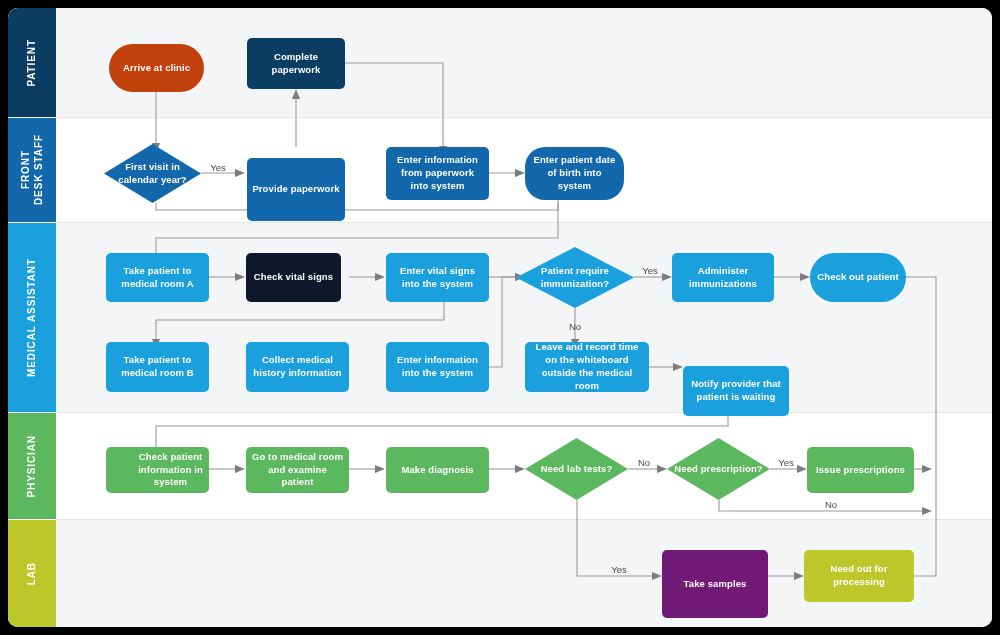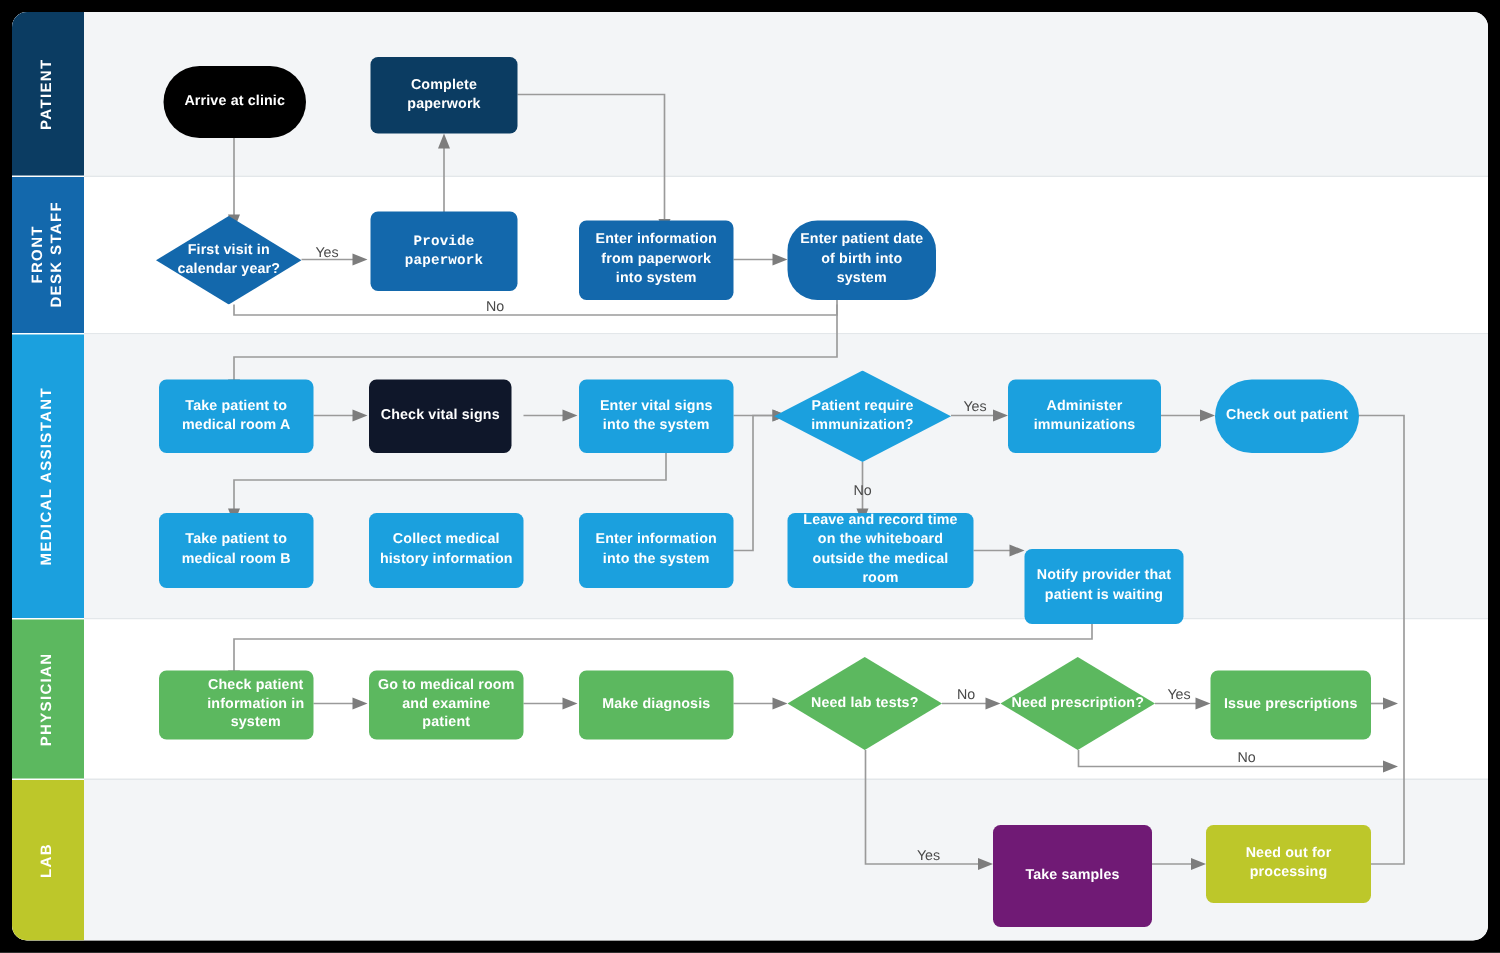--- a/index.html
+++ b/index.html
@@ -190,36 +190,36 @@
       <path d="M906,461 L915,461"></path>
       <polygon points="924,461 914,457 914,465"></polygon>
 
       <path d="M760,568 L787,568"></path>
       <polygon points="796,568 786,564 786,572"></polygon>
 
       <path d="M906,568 L928,568 L928,269 L867,269"></path>
       <polygon points="858,269 868,265 868,273"></polygon>
     </svg>
 
-    <div class="node term" style="left:101px;top:36px;width:95px;height:48px;background:#000000;">
+    <div class="node term" style="left:101px;top:36px;width:95px;height:48px;background:#c2410c;">
       <span>Arrive at clinic</span>
     </div>
 
     <div class="node" style="left:239px;top:30px;width:98px;height:51px;background:#0b3c62;">
       <span>Complete paperwork</span>
     </div>
 
     <div class="node dec" style="left:96px;top:136px;width:97px;height:59px;">
       <svg class="dshape" viewBox="0 0 97 59" preserveAspectRatio="none">
         <polygon points="48.5,0 97,29.5 48.5,59 0,29.5" fill="#1368ac"></polygon>
       </svg>
       <span class="dtxt">First visit in calendar year?</span>
     </div>
 
-    <div class="node" style="left:239px;top:133px;width:98px;height:53px;background:#1368ac;font-family:Liberation Mono, monospace;">
+    <div class="node" style="left:239px;top:150px;width:98px;height:63px;background:#1368ac;">
       <span>Provide paperwork</span>
     </div>
 
     <div class="node" style="left:378px;top:139px;width:103px;height:53px;background:#1368ac;">
       <span>Enter information from paperwork into system</span>
     </div>
 
     <div class="node" style="left:517px;top:139px;width:99px;height:53px;background:#1368ac;border-radius:20px;">
       <span>Enter patient date of birth into system</span>
     </div>

